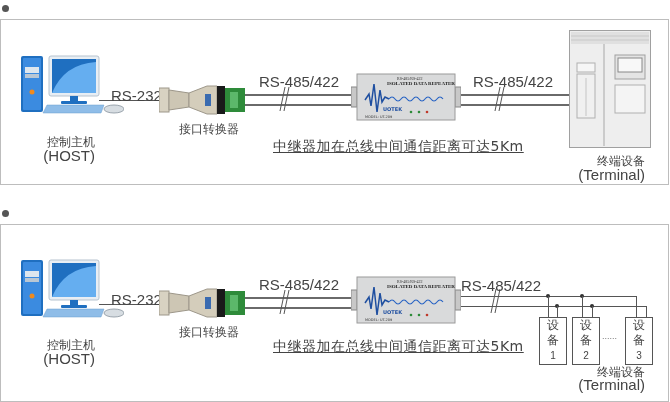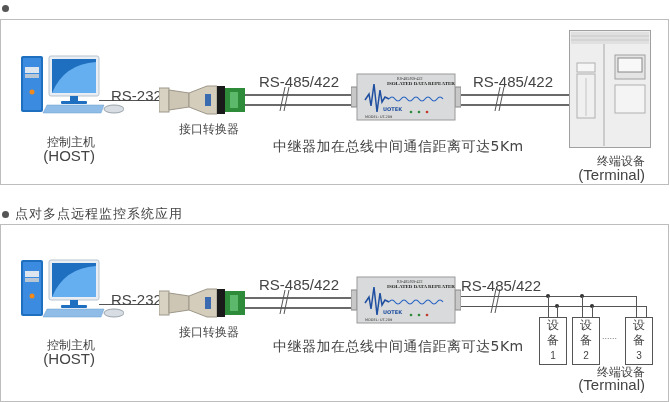--- a/index.html
+++ b/index.html
@@ -4,21 +4,21 @@
 <style>
   html, body { margin:0; padding:0; background:#ffffff; }
   body { width:670px; height:402px; position:relative; overflow:hidden;
          font-family:"DejaVu Sans","Liberation Sans",sans-serif; color:#333; }
   .section-title { position:absolute; left:2px; font-size:13px; color:#444; letter-spacing:1px; }
   .section-title .dot { display:inline-block; width:7px; height:7px; border-radius:50%; background:#555; margin-right:6px; vertical-align:middle; }
   .panel { position:absolute; left:0; width:667px; border:1px solid #bdbdbd; background:#fff; }
   .abs { position:absolute; }
   .label { position:absolute; font-size:15px; color:#444; font-family:"Liberation Sans",sans-serif; white-space:nowrap; }
   .label-cn { position:absolute; font-size:12px; color:#444; white-space:nowrap; }
-  .center-text { position:absolute; font-size:14px; color:#444; letter-spacing:0.5px; white-space:nowrap; }
+  .center-text { position:absolute; font-size:14px; color:#444; letter-spacing:0.5px; white-space:nowrap;text-decoration:underline; }
   .small-center { text-align:right; }
   .wire { position:absolute; height:2px; background:#6a6a6a; }
   .wire-thin { position:absolute; height:1px; background:#555; }
   .vwire { position:absolute; width:1px; background:#555; }
   .node { position:absolute; width:4px; height:4px; border-radius:50%; background:#333; }
   .devbox { position:absolute; width:26px; height:46px; border:1px solid #555; background:#fff; font-size:12px; color:#444; text-align:center; line-height:15px; }
   .devbox .num { font-size:10px; font-family:"Liberation Sans",sans-serif; }
 </style>
 </head>
 <body>
@@ -106,21 +106,21 @@
     <rect x="49" y="28" width="24" height="14" fill="#f8f8f8" stroke="#888"></rect>
     <rect x="46" y="55" width="30" height="28" fill="#f4f4f4" stroke="#b0b0b0"></rect>
   </svg>
   <div class="label-cn small-center" style="left:574px; top:133px; width:70px;">终端设备</div>
   <div class="label small-center" style="left:574px; top:146px; width:70px;">(Terminal)</div>
 
   <div class="center-text" style="left:272px; top:118px;">中继器加在总线中间通信距离可达5Km</div>
 </div>
 
 <div class="section-title" style="top:205px;">
-  <span class="dot"></span><span>点对多点远程监控系统应用</span>
+  <span class="dot"></span>
 </div>
 
 <div class="panel" style="top:224px; height:176px;">
 
   <svg class="abs" style="left:18px; top:33px;" width="105" height="60" viewBox="0 0 105 60">
     <rect x="2" y="2" width="22" height="56" rx="2" fill="#1f6fc0"></rect>
     <rect x="4" y="4" width="18" height="52" rx="1" fill="#3b8be0"></rect>
     <rect x="6" y="13" width="14" height="6" fill="#dde6ee"></rect>
     <rect x="6" y="20" width="14" height="4" fill="#b9c7d4"></rect>
     <circle cx="13" cy="38" r="2.5" fill="#f08a1c"></circle>

